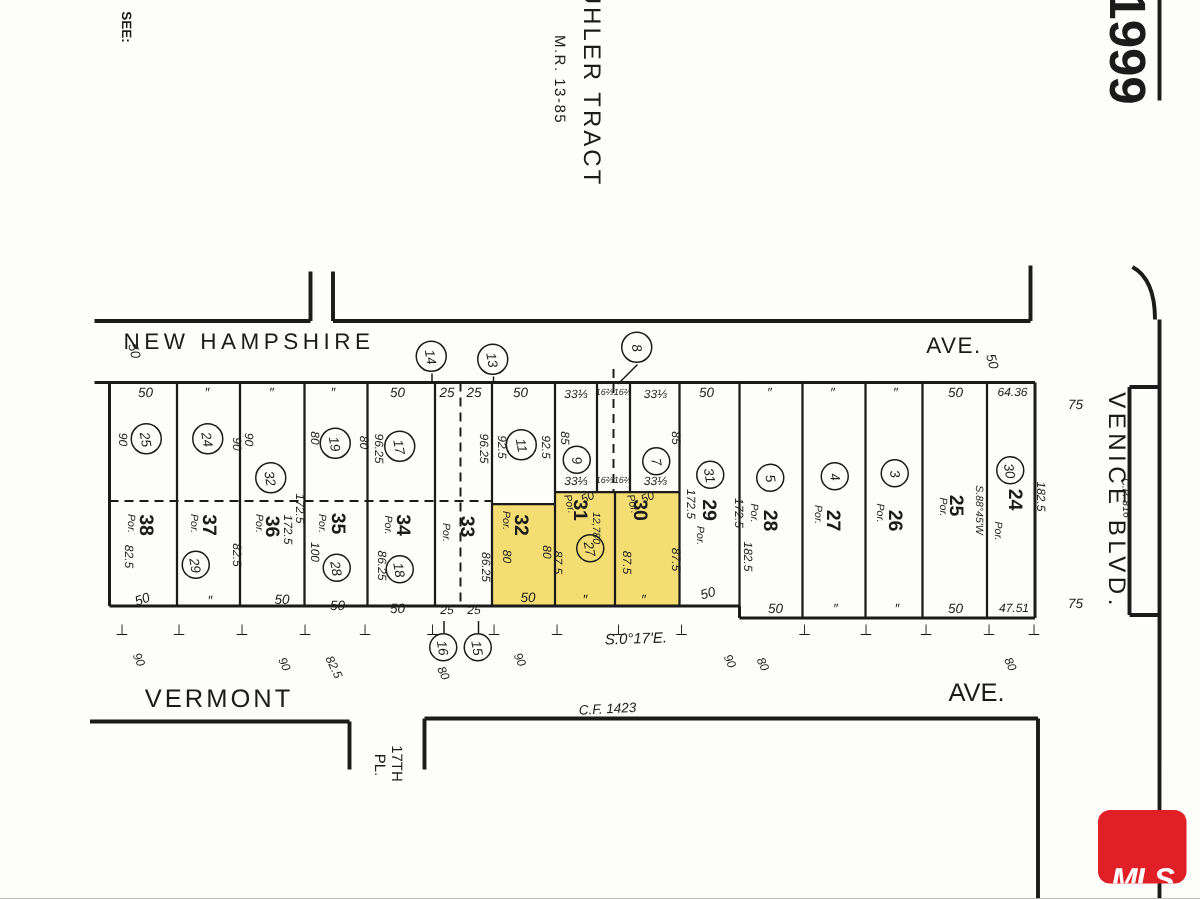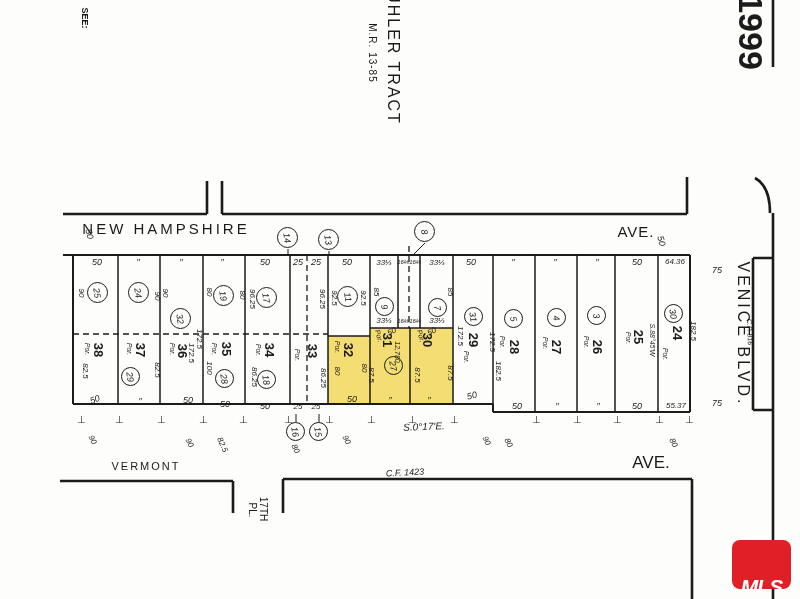--- a/index.html
+++ b/index.html
@@ -61,21 +61,21 @@
 
   <div class="fixed-lbl" style="left:84px;top:18px;font-size:9px;font-weight:700;transform:translate(-50%,-50%) rotate(90deg);">SEE:</div>
   <div class="fixed-lbl" style="left:393px;top:58px;font-size:16px;letter-spacing:2px;transform:translate(-50%,-50%) rotate(90deg);">UHLER TRACT</div>
   <div class="fixed-lbl" style="left:372px;top:53px;font-size:10px;letter-spacing:1px;transform:translate(-50%,-50%) rotate(90deg);">M.R. 13-85</div>
   <div class="fixed-lbl" style="left:751px;top:32px;font-size:34px;font-weight:700;transform:translate(-50%,-50%) rotate(90deg);">1999</div>
 
   <div class="fixed-lbl" style="left:166px;top:228px;font-size:15px;letter-spacing:3px;transform:translate(-50%,-50%);">NEW HAMPSHIRE</div>
   <div class="fixed-lbl" style="left:636px;top:231px;font-size:15px;letter-spacing:1px;transform:translate(-50%,-50%);">AVE.</div>
   <div class="fixed-lbl" style="left:89px;top:234px;font-size:9px;font-style:italic;transform:translate(-50%,-50%) rotate(75deg);">50</div>
   <div class="fixed-lbl" style="left:661px;top:241px;font-size:9px;font-style:italic;transform:translate(-50%,-50%) rotate(75deg);">50</div>
-  <div class="fixed-lbl" style="left:146px;top:466px;font-size:11px;letter-spacing:2px;transform:translate(-50%,-50%);">VERMONT</div>
+  <div class="fixed-lbl" style="left:146px;top:466px;font-size:17px;letter-spacing:2px;transform:translate(-50%,-50%);">VERMONT</div>
   <div class="fixed-lbl" style="left:651px;top:462px;font-size:17px;transform:translate(-50%,-50%);">AVE.</div>
   <div class="fixed-lbl" style="left:743px;top:334px;font-size:16px;letter-spacing:3px;transform:translate(-50%,-50%) rotate(90deg);">VENICE BLVD.</div>
   <div class="fixed-lbl" style="left:750px;top:332px;font-size:7px;font-style:italic;transform:translate(-50%,-50%) rotate(88deg);">C.P. 816</div>
   <div class="fixed-lbl" style="left:717px;top:270px;font-size:9px;font-style:italic;transform:translate(-50%,-50%);">75</div>
   <div class="fixed-lbl" style="left:717px;top:403px;font-size:9px;font-style:italic;transform:translate(-50%,-50%);">75</div>
   <div class="fixed-lbl" style="left:263px;top:509px;font-size:10px;transform:translate(-50%,-50%) rotate(90deg);">17TH</div>
   <div class="fixed-lbl" style="left:252px;top:510px;font-size:10px;transform:translate(-50%,-50%) rotate(90deg);">PL.</div>
   <div class="fixed-lbl" style="left:424px;top:427px;font-size:10px;font-style:italic;transform:translate(-50%,-50%) rotate(-2deg);">S.0°17'E.</div>
   <div class="fixed-lbl" style="left:405px;top:473px;font-size:9px;font-style:italic;transform:translate(-50%,-50%) rotate(-3deg);">C.F. 1423</div>
 
@@ -118,21 +118,21 @@
     <div class="lbl" style="left: 298px; top: 407px; font-size: 8px; font-style: italic; font-weight: 400; transform: translate(-50%, -50%) rotate(0deg);">25</div>
     <div class="lbl" style="left: 316px; top: 407px; font-size: 8px; font-style: italic; font-weight: 400; transform: translate(-50%, -50%) rotate(0deg);">25</div>
     <div class="lbl" style="left: 352px; top: 399px; font-size: 9px; font-style: italic; font-weight: 400; transform: translate(-50%, -50%) rotate(0deg);">50</div>
     <div class="lbl" style="left: 390px; top: 400px; font-size: 9px; font-style: italic; font-weight: 400; transform: translate(-50%, -50%) rotate(0deg);">″</div>
     <div class="lbl" style="left: 429px; top: 400px; font-size: 9px; font-style: italic; font-weight: 400; transform: translate(-50%, -50%) rotate(0deg);">″</div>
     <div class="lbl" style="left: 472px; top: 396px; font-size: 9px; font-style: italic; font-weight: 400; transform: translate(-50%, -50%) rotate(-15deg);">50</div>
     <div class="lbl" style="left: 517px; top: 406px; font-size: 9px; font-style: italic; font-weight: 400; transform: translate(-50%, -50%) rotate(0deg);">50</div>
     <div class="lbl" style="left: 557px; top: 406px; font-size: 9px; font-style: italic; font-weight: 400; transform: translate(-50%, -50%) rotate(0deg);">″</div>
     <div class="lbl" style="left: 598px; top: 406px; font-size: 9px; font-style: italic; font-weight: 400; transform: translate(-50%, -50%) rotate(0deg);">″</div>
     <div class="lbl" style="left: 637px; top: 406px; font-size: 9px; font-style: italic; font-weight: 400; transform: translate(-50%, -50%) rotate(0deg);">50</div>
-    <div class="lbl" style="left: 676px; top: 406px; font-size: 8px; font-style: italic; font-weight: 400; transform: translate(-50%, -50%) rotate(0deg);">55.37</div>
+    <div class="lbl" style="left: 676px; top: 406px; font-size: 8px; font-style: italic; font-weight: 400; transform: translate(-50%, -50%) rotate(0deg);">47.51</div>
     <div class="lbl" style="left: 81px; top: 293px; font-size: 8px; font-style: italic; font-weight: 400; transform: translate(-50%, -50%) rotate(90deg);">90</div>
     <div class="lbl" style="left: 157px; top: 296px; font-size: 8px; font-style: italic; font-weight: 400; transform: translate(-50%, -50%) rotate(90deg);">90</div>
     <div class="lbl" style="left: 165px; top: 293px; font-size: 8px; font-style: italic; font-weight: 400; transform: translate(-50%, -50%) rotate(90deg);">90</div>
     <div class="lbl" style="left: 209px; top: 292px; font-size: 8px; font-style: italic; font-weight: 400; transform: translate(-50%, -50%) rotate(90deg);">80</div>
     <div class="lbl" style="left: 242px; top: 295px; font-size: 8px; font-style: italic; font-weight: 400; transform: translate(-50%, -50%) rotate(90deg);">80</div>
     <div class="lbl" style="left: 252px; top: 299px; font-size: 8px; font-style: italic; font-weight: 400; transform: translate(-50%, -50%) rotate(90deg);">96.25</div>
     <div class="lbl" style="left: 322px; top: 299px; font-size: 8px; font-style: italic; font-weight: 400; transform: translate(-50%, -50%) rotate(90deg);">96.25</div>
     <div class="lbl" style="left: 334px; top: 298px; font-size: 8px; font-style: italic; font-weight: 400; transform: translate(-50%, -50%) rotate(90deg);">92.5</div>
     <div class="lbl" style="left: 363px; top: 298px; font-size: 8px; font-style: italic; font-weight: 400; transform: translate(-50%, -50%) rotate(90deg);">92.5</div>
     <div class="lbl" style="left: 376px; top: 292px; font-size: 8px; font-style: italic; font-weight: 400; transform: translate(-50%, -50%) rotate(90deg);">85</div>

